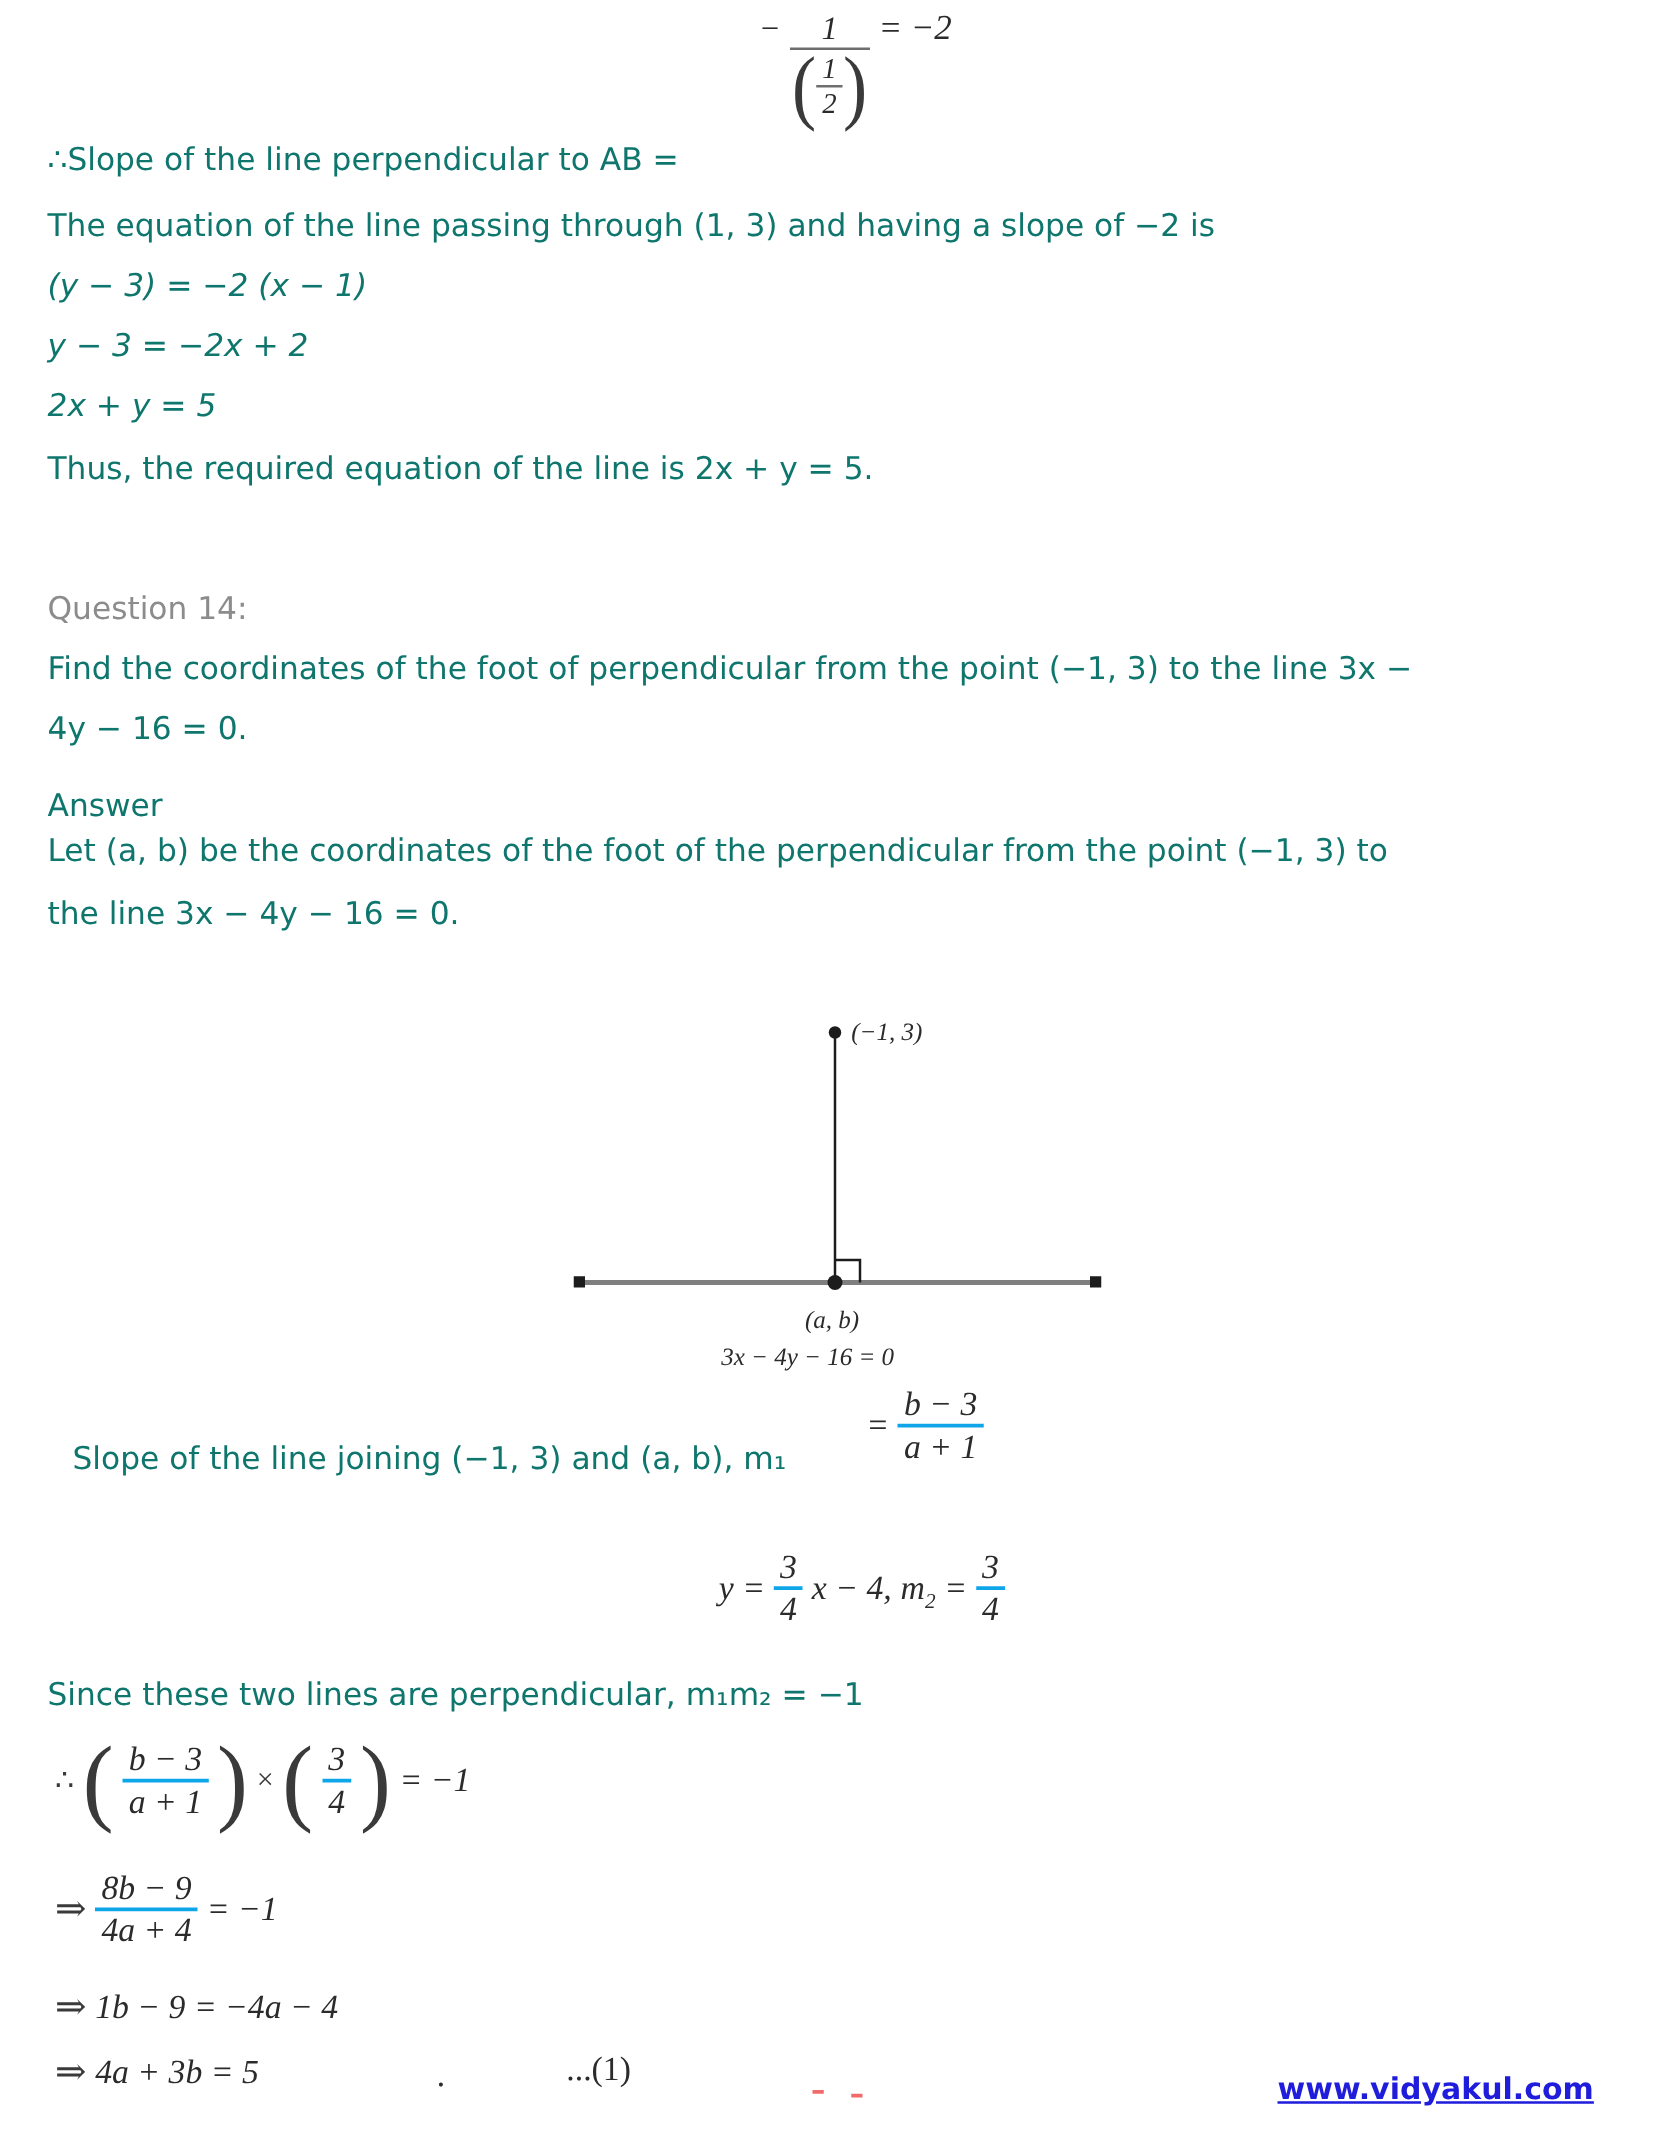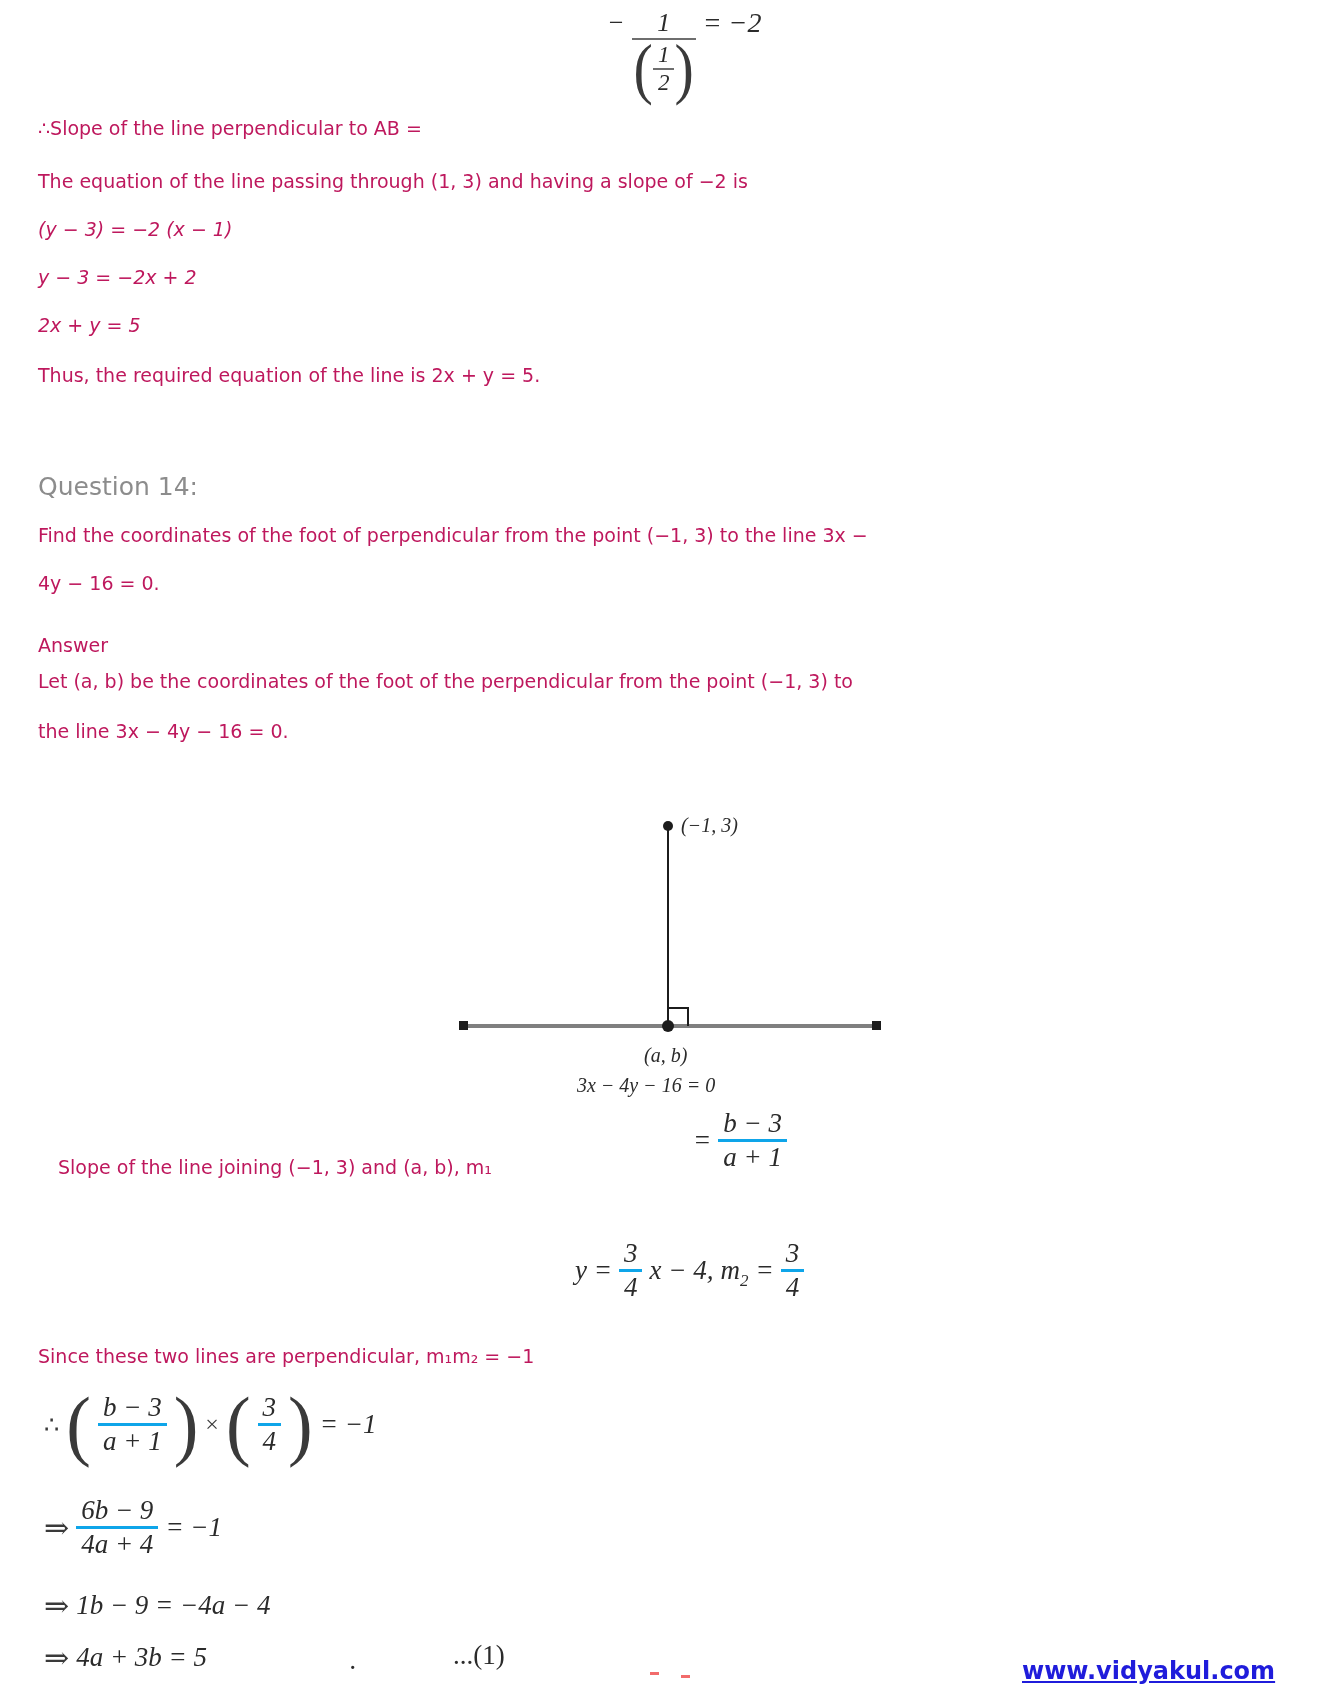--- a/index.html
+++ b/index.html
@@ -9,24 +9,24 @@
     height:1703px;
     background:#ffffff;
     font-family:"DejaVu Sans",sans-serif;
     color:#1f1f1f;
     overflow:hidden;
   }
   
   .tline{
     position:absolute;
     left:38px;
-    font-size:19px;
+    font-size:25px;
     line-height:30px;
     white-space:pre;
-    color:#be185d;
+    color:#0f766e;
   }
   .ital{font-style:italic;}
   .qhdr{
     color:#8c8c8c;
     font-weight:normal;
     font-size:25px;
   }
   
   .math{
     position:absolute;
@@ -178,21 +178,21 @@
       <span class="num">3</span>
       <span class="den">4</span>
     </span>
     <span class="paren paren-big">)</span>
     <span>= −1</span>
   </div>
 
   <div class="math" style="left:44px;top:1495px;">
     <span class="arrow">⇒</span>
     <span class="frac">
-      <span class="num">6b − 9</span>
+      <span class="num">8b − 9</span>
       <span class="den">4a + 4</span>
     </span>
     <span>= −1</span>
   </div>
 
   <div class="math" style="left:44px;top:1588px;">
     <span class="arrow">⇒</span>
     <span>1b − 9 = −4a − 4</span>
   </div>
   <div class="math" style="left:44px;top:1640px;">

